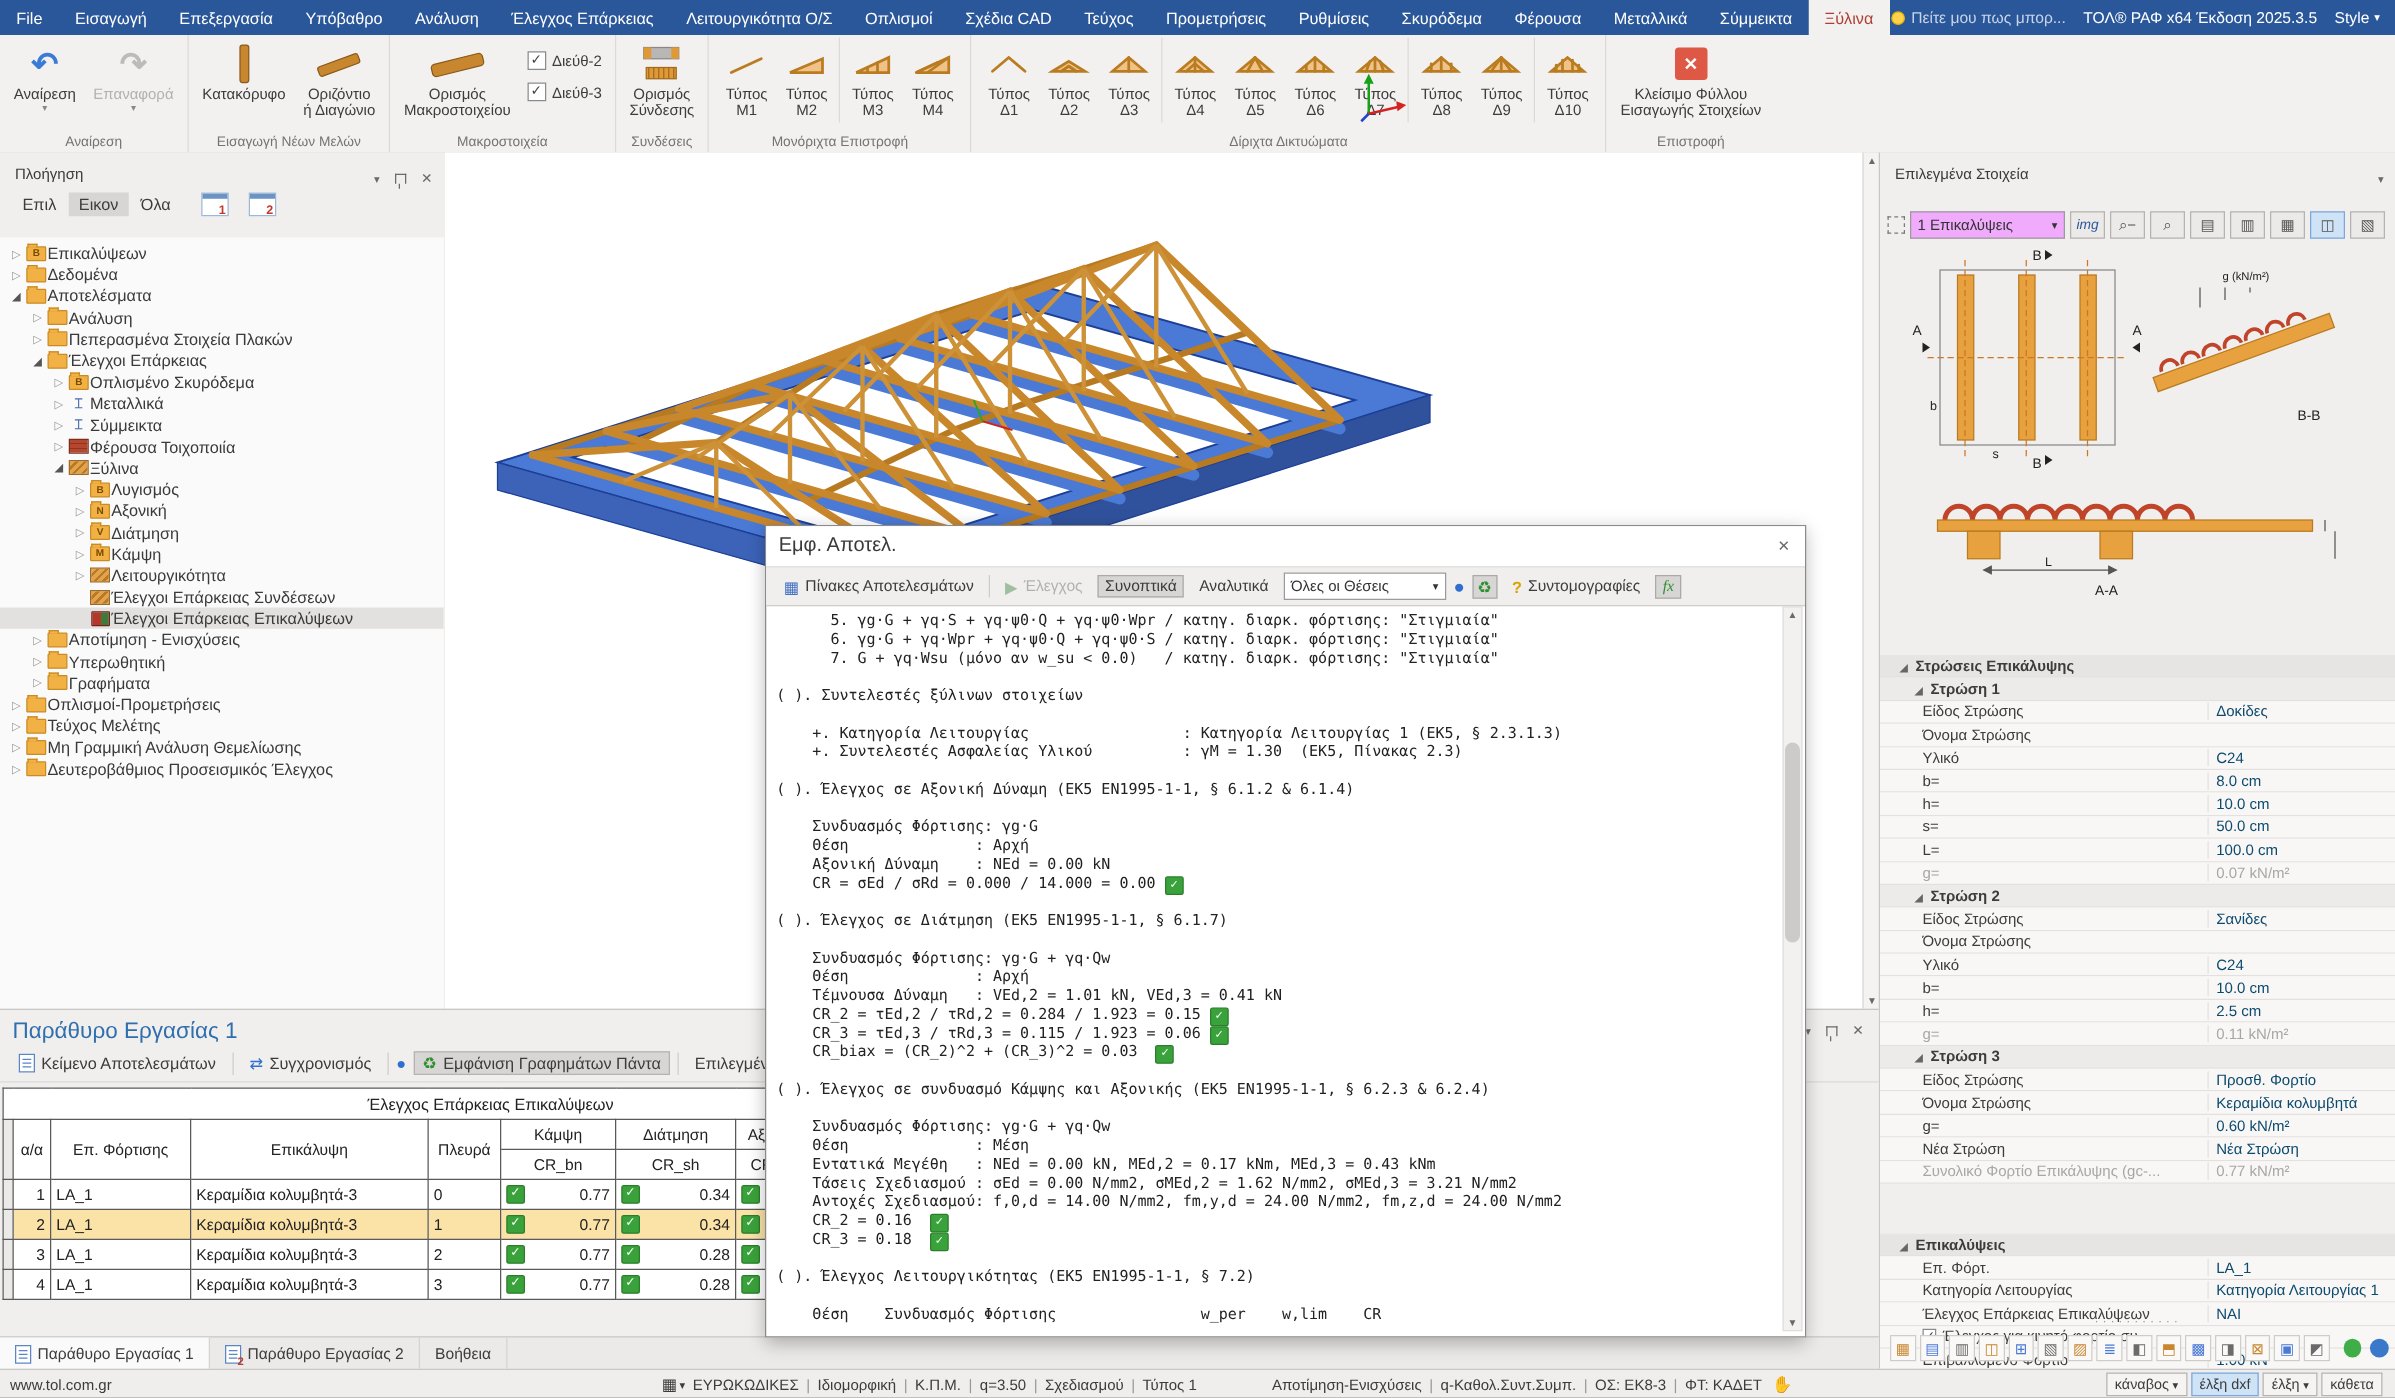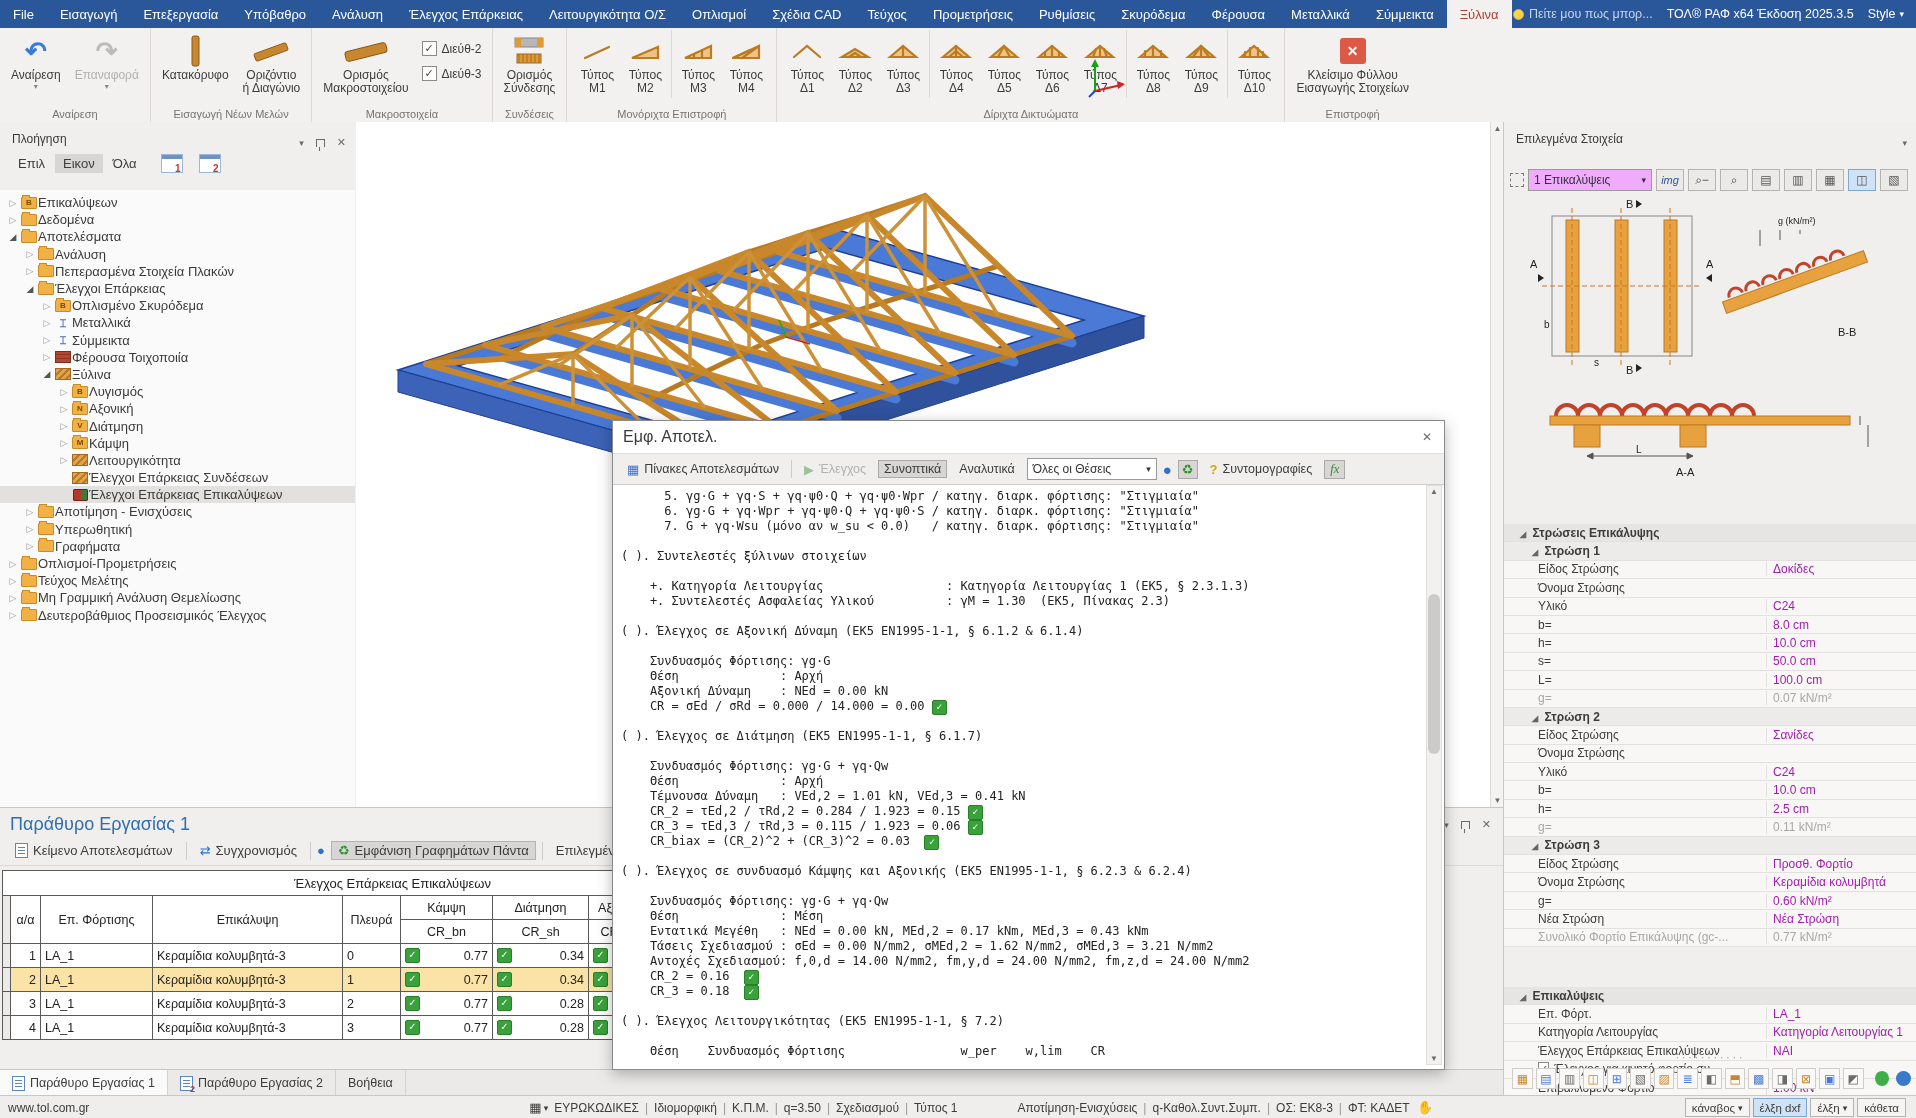--- a/index.html
+++ b/index.html
@@ -67,21 +67,21 @@
   #rtoolbar{position:absolute;left:6px;top:44px;right:6px;height:28px;display:flex;align-items:center;gap:4px;}
   .marquee{width:12px;height:12px;border:1px dashed #7a7a7a;}
   .rsel{width:112px;height:20px;background:#f0abfc;border:1px solid #9a9a9a;font-size:12px;display:flex;align-items:center;justify-content:space-between;padding:0 5px;}
   .sbtn{height:20px;min-width:22px;border:1px solid #b5b3b0;background:#eceae8;display:flex;align-items:center;justify-content:center;font-size:12px;color:#555;padding:0 2px;}
   .sbtn.blue{background:#cfe3f7;border-color:#7da7d8;}
   .sbtn .imgtx{font-size:11px;font-style:italic;color:#2a5799;}
   #diagrams{position:absolute;left:6px;top:76px;width:400px;height:284px;}
   #props{position:absolute;left:0;top:362px;width:413px;}
   .prow{display:flex;align-items:center;height:17.4px;font-size:12px;border-bottom:1px solid #e3e1df;background:#f8f7f6;}
   .prow .pl{width:228px;padding-left:34px;color:#3c3c3c;white-space:nowrap;overflow:hidden;}
-  .prow .pv{flex:1;border-left:1px solid #e3e1df;padding-left:6px;color:#a21caf;white-space:nowrap;overflow:hidden;}
+  .prow .pv{flex:1;border-left:1px solid #e3e1df;padding-left:6px;color:#0c4a6e;white-space:nowrap;overflow:hidden;}
   .prow.grp{background:#e7e5e3;font-weight:bold;margin-top:40px;}
   .prow.grp .pl{padding-left:16px;width:auto;}
   .prow.sub{background:#edebe9;font-weight:bold;}
   .prow.sub .pl{padding-left:28px;width:auto;}
   .prow.dim .pl,.prow.dim .pv{color:#a9a7a5;}
   .dots{position:absolute;left:0;top:930px;width:100%;text-align:center;color:#9a9896;font-size:10px;letter-spacing:3px;}
   #quickicons{position:absolute;left:8px;top:946px;right:6px;display:flex;align-items:center;gap:3px;}
   .qic{width:19px;height:19px;border:1px solid #cfcdca;background:#faf9f8;display:flex;align-items:center;justify-content:center;font-size:12px;}
   .circ{width:15px;height:15px;border-radius:50%;display:inline-block;}
   

